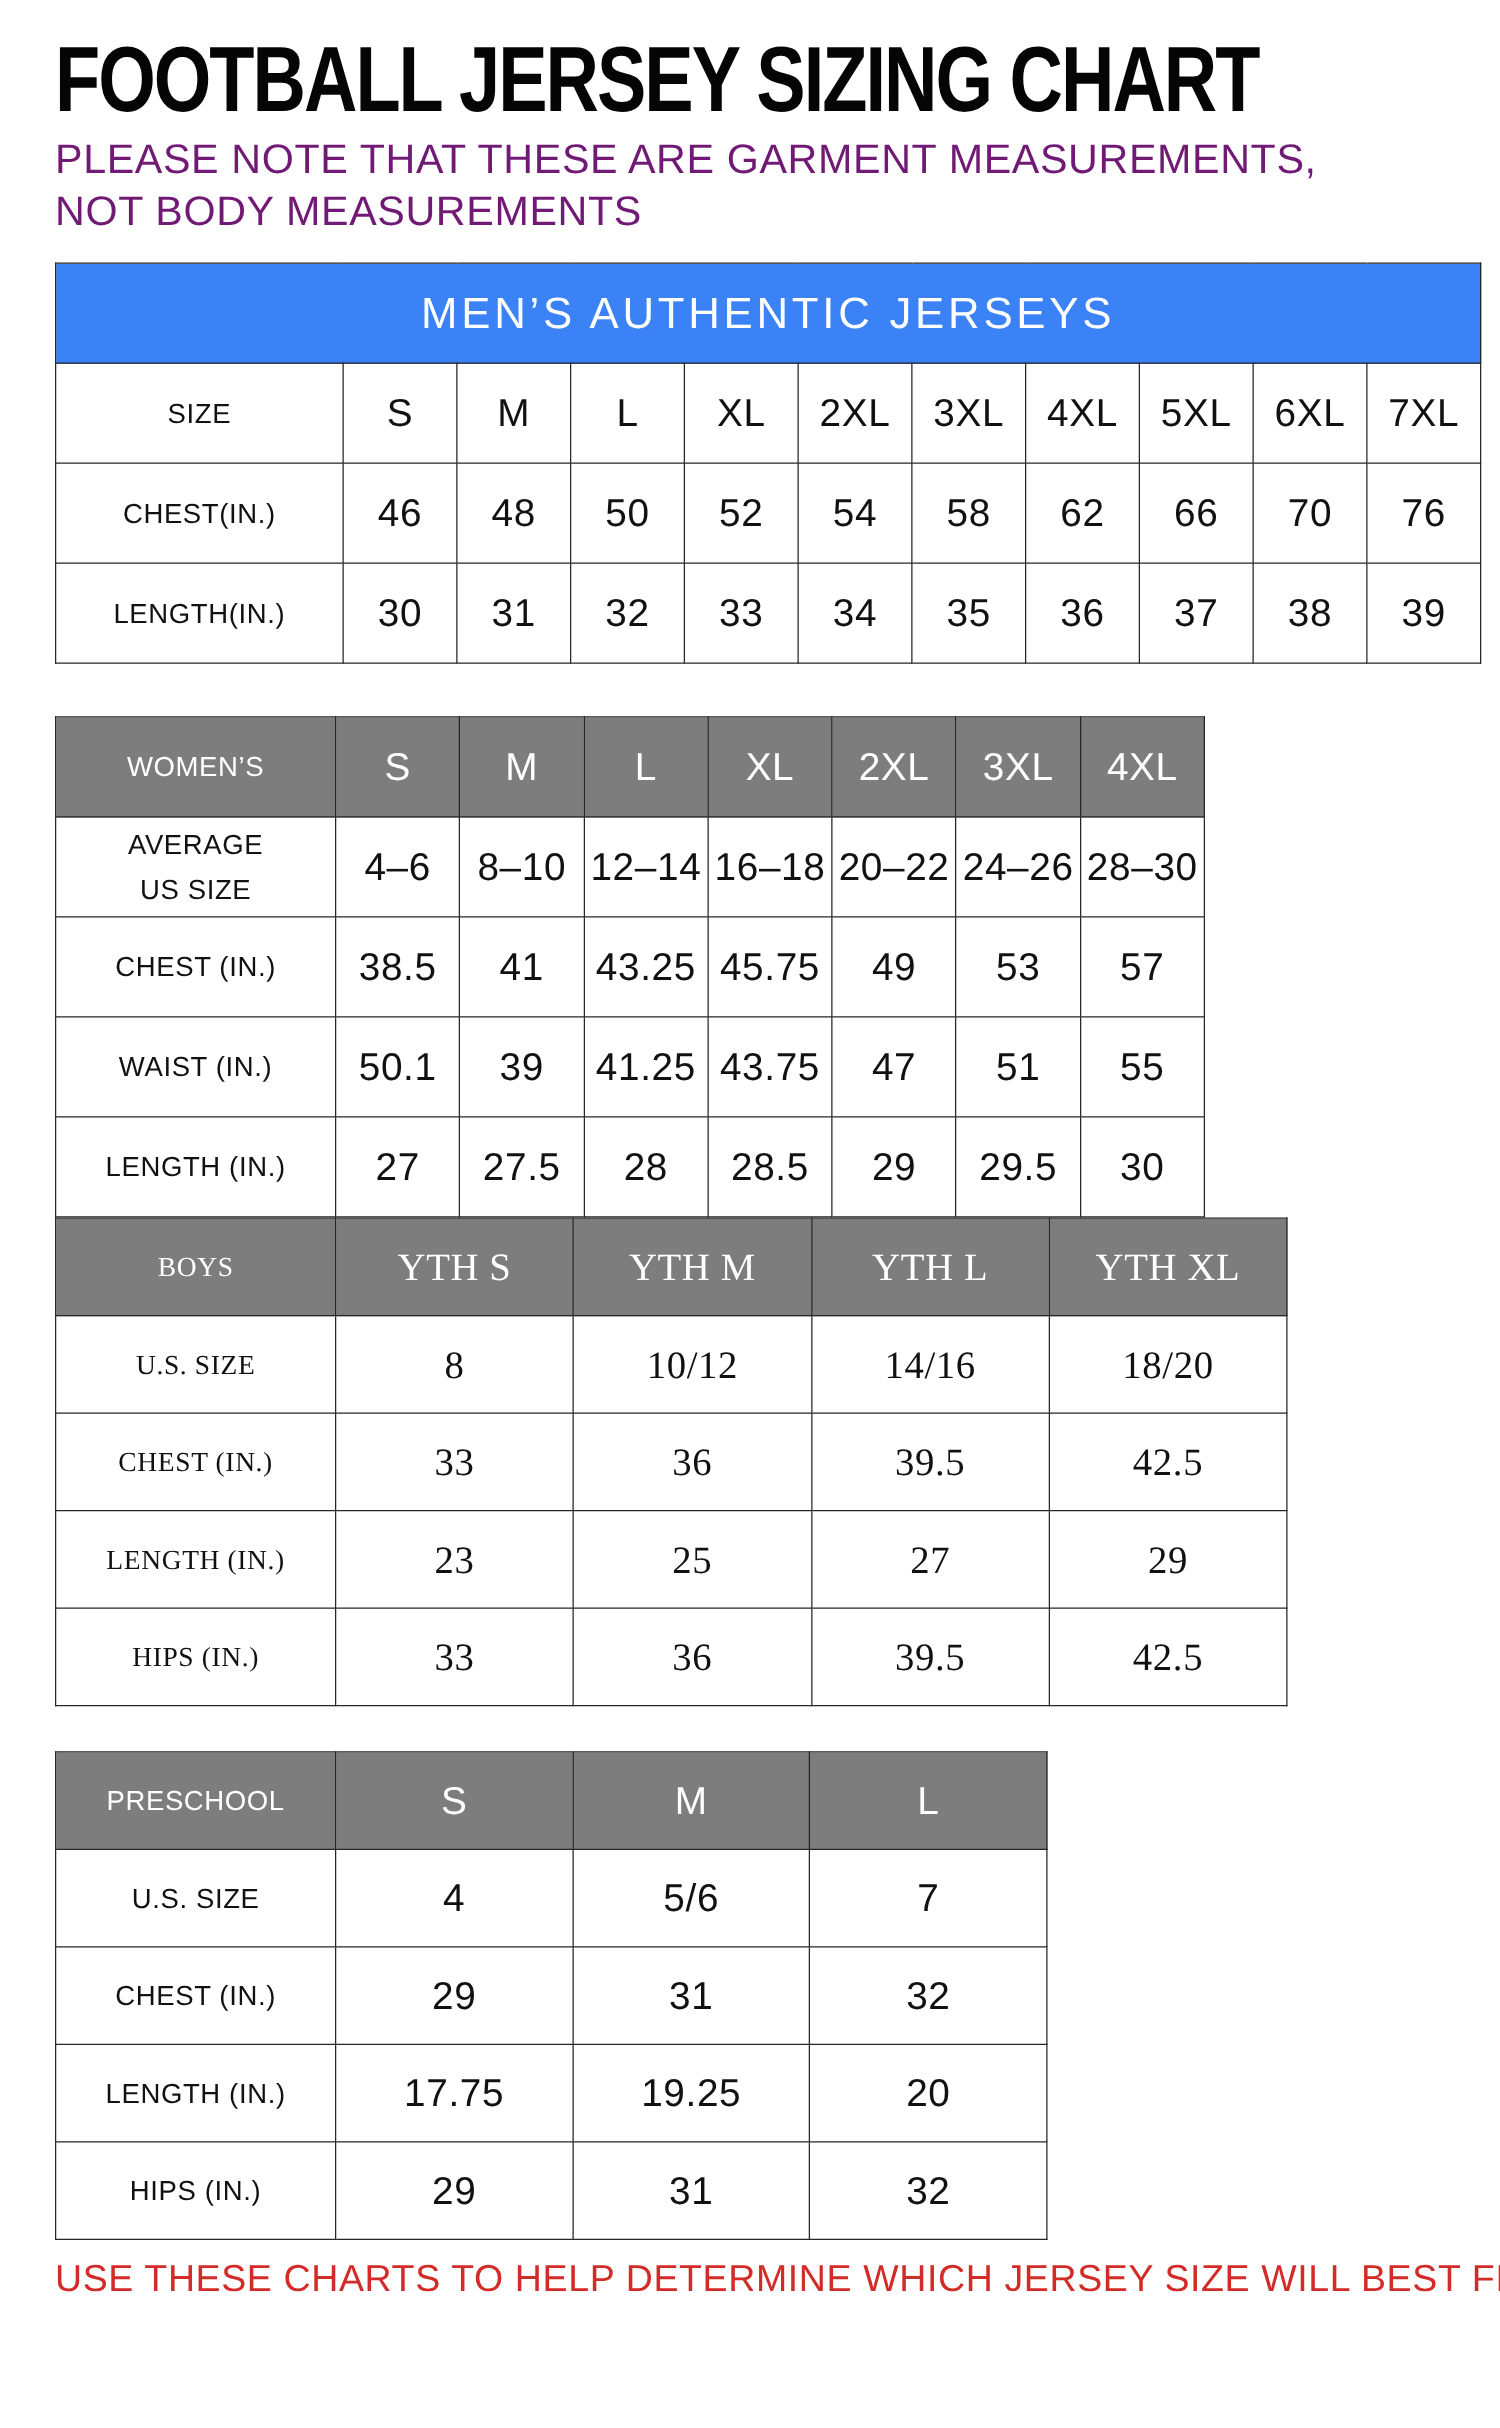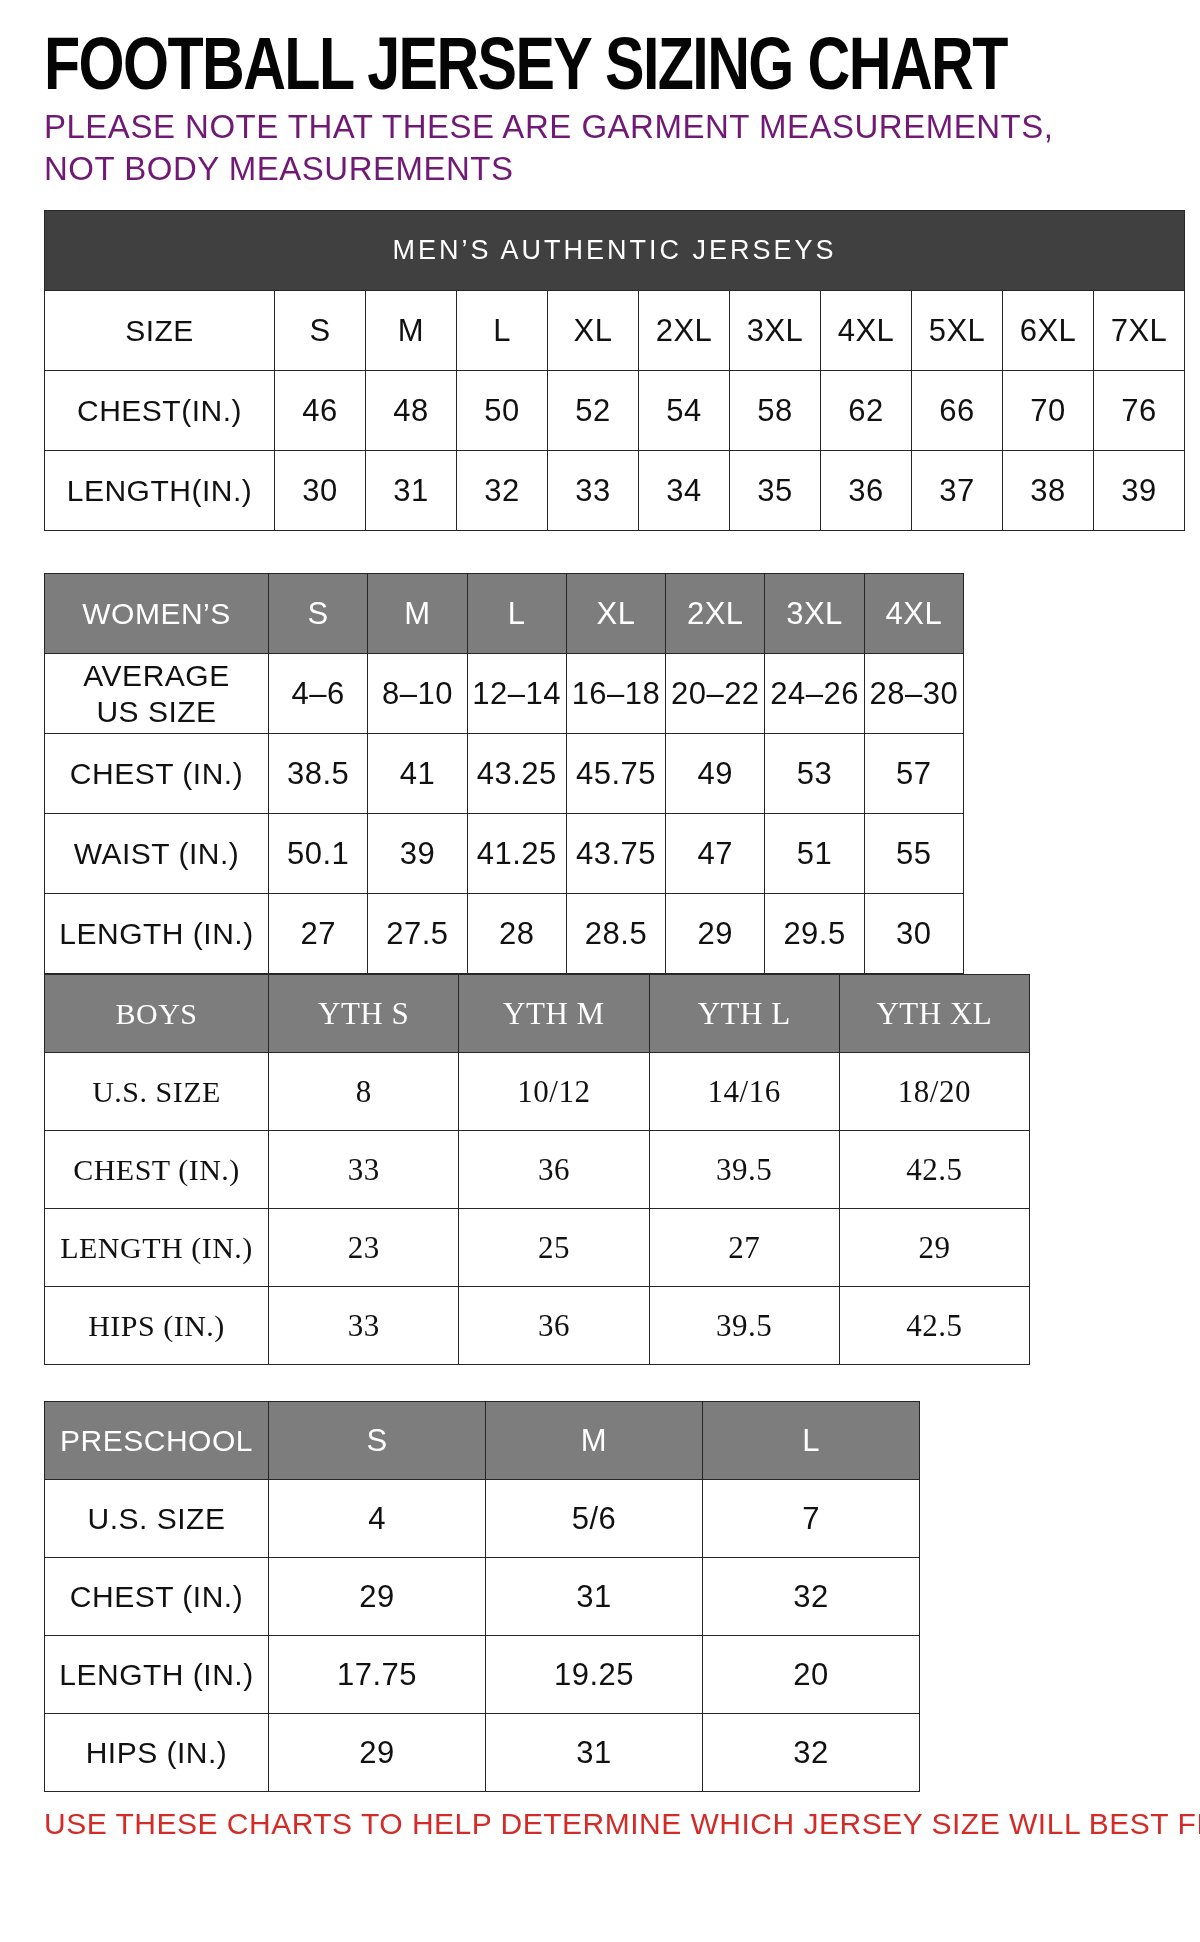--- a/index.html
+++ b/index.html
@@ -42,46 +42,46 @@
     border: 1px solid #262626;
     text-align: center;
     vertical-align: middle;
     font-size: 31px;
     height: 80px;
     padding: 2px 4px;
     color: #111111;
     letter-spacing: 0.5px;
   }
   .size-table td.label {
-    font-size: 30px;
+    font-size: 22px;
     white-space: pre-line;
     line-height: 36px;
   }
   .size-table td.hdr {
     background: #7d7d7d;
     color: #ffffff;
   }
   .size-table td.banner {
-    background: #404040;
+    background: #3b82f6;
     color: #ffffff;
-    font-size: 27px;
+    font-size: 35px;
     letter-spacing: 3px;
   }
 
   .t-mens { width: 1141px; margin-bottom: 42px; }
   .t-mens col.lbl { width: 230px; }
 
   .t-womens { width: 920px; }
   .t-womens col.lbl { width: 224px; }
 
   .t-boys { width: 986px; margin-bottom: 24px; font-family: Liberation Serif, serif; }
   .t-boys col.lbl { width: 224px; }
   .t-boys td { height: 78px; }
 
-  .t-preschool { width: 876px; margin-top: 36px; }
+  .t-preschool { width: 794px; margin-top: 36px; }
   .t-preschool col.lbl { width: 224px; }
   .t-preschool td { height: 78px; }
 
   .footer {
     color: #d32b28;
     font-size: 30px;
     line-height: 38px;
     letter-spacing: 0.5px;
     margin-top: 13px;
     white-space: nowrap;

